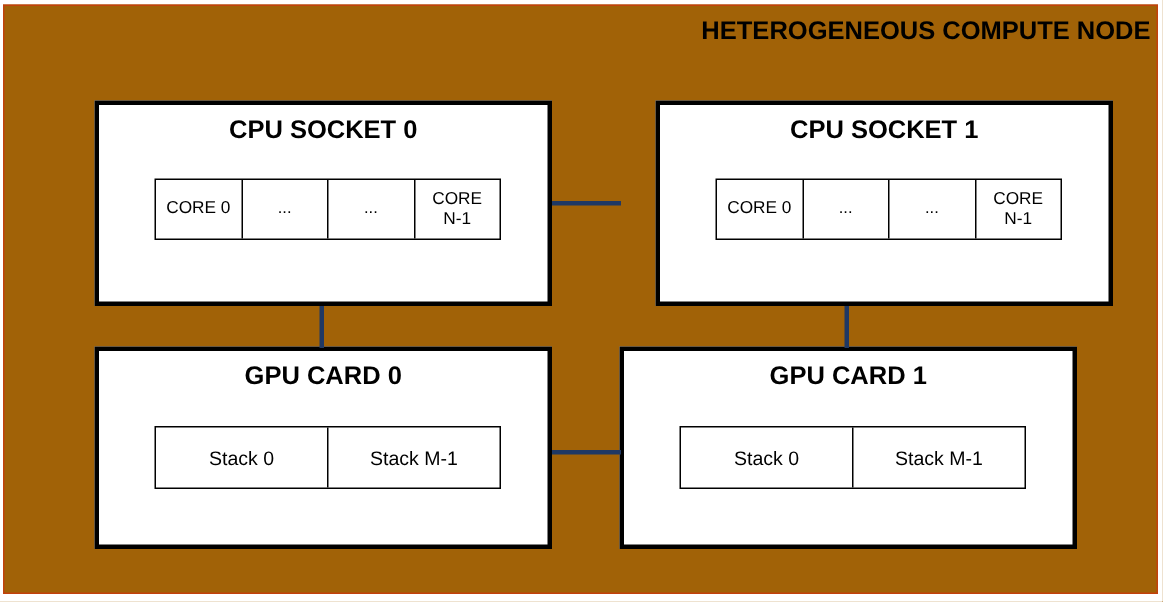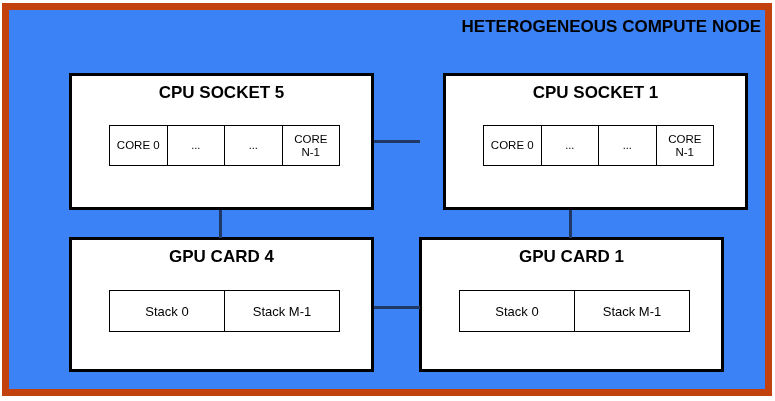--- a/index.html
+++ b/index.html
@@ -21,23 +21,23 @@
     overflow: hidden;
   }
 
   
   .node-frame {
     position: absolute;
     left: 2px;
     top: 3px;
     width: 770px;
     height: 393px;
-    border: 7px solid #c2410c;
+    border: 1px solid #c2410c;
     box-sizing: border-box;
-    background: #3b82f6;
+    background: #a16207;
   }
 
   
   .node-title {
     position: absolute;
     right: 4px;
     top: 7px;
     font-size: 17px;
     font-weight: bold;
     letter-spacing: 0px;
@@ -121,21 +121,21 @@
 </head>
 <body>
 
 <div id="canvas">
 
   <div class="node-frame">
 
     <div class="node-title">HETEROGENEOUS COMPUTE NODE</div>
 
     <div class="unit-box unit-cpu0">
-      <div class="unit-title">CPU SOCKET 5</div>
+      <div class="unit-title">CPU SOCKET 0</div>
       <div class="subgrid cores">
         <div class="cell">CORE 0</div>
         <div class="cell dots">...</div>
         <div class="cell dots">...</div>
         <div class="cell">CORE
 N-1</div>
       </div>
     </div>
 
     <div class="unit-box unit-cpu1">
@@ -143,21 +143,21 @@
       <div class="subgrid cores">
         <div class="cell">CORE 0</div>
         <div class="cell dots">...</div>
         <div class="cell dots">...</div>
         <div class="cell">CORE
 N-1</div>
       </div>
     </div>
 
     <div class="unit-box unit-gpu0">
-      <div class="unit-title">GPU CARD 4</div>
+      <div class="unit-title">GPU CARD 0</div>
       <div class="subgrid stacks">
         <div class="cell">Stack 0</div>
         <div class="cell">Stack M-1</div>
       </div>
     </div>
 
     <div class="unit-box unit-gpu1">
       <div class="unit-title">GPU CARD 1</div>
       <div class="subgrid stacks">
         <div class="cell">Stack 0</div>

